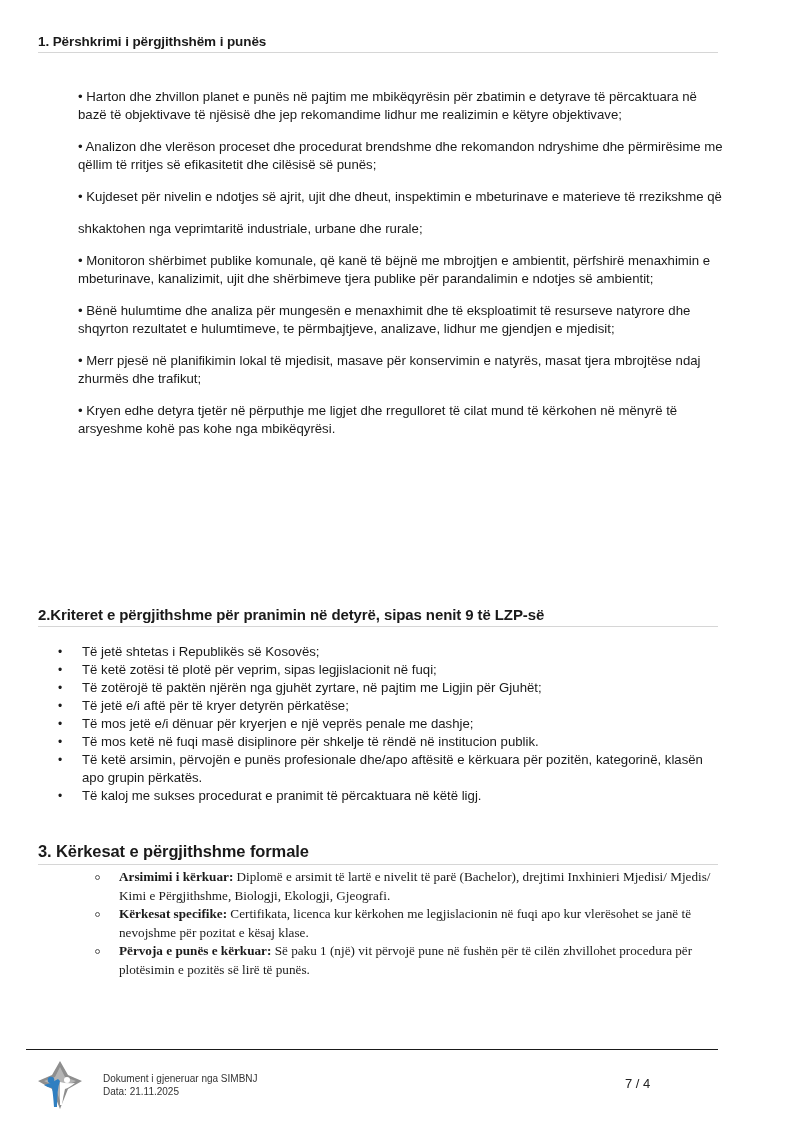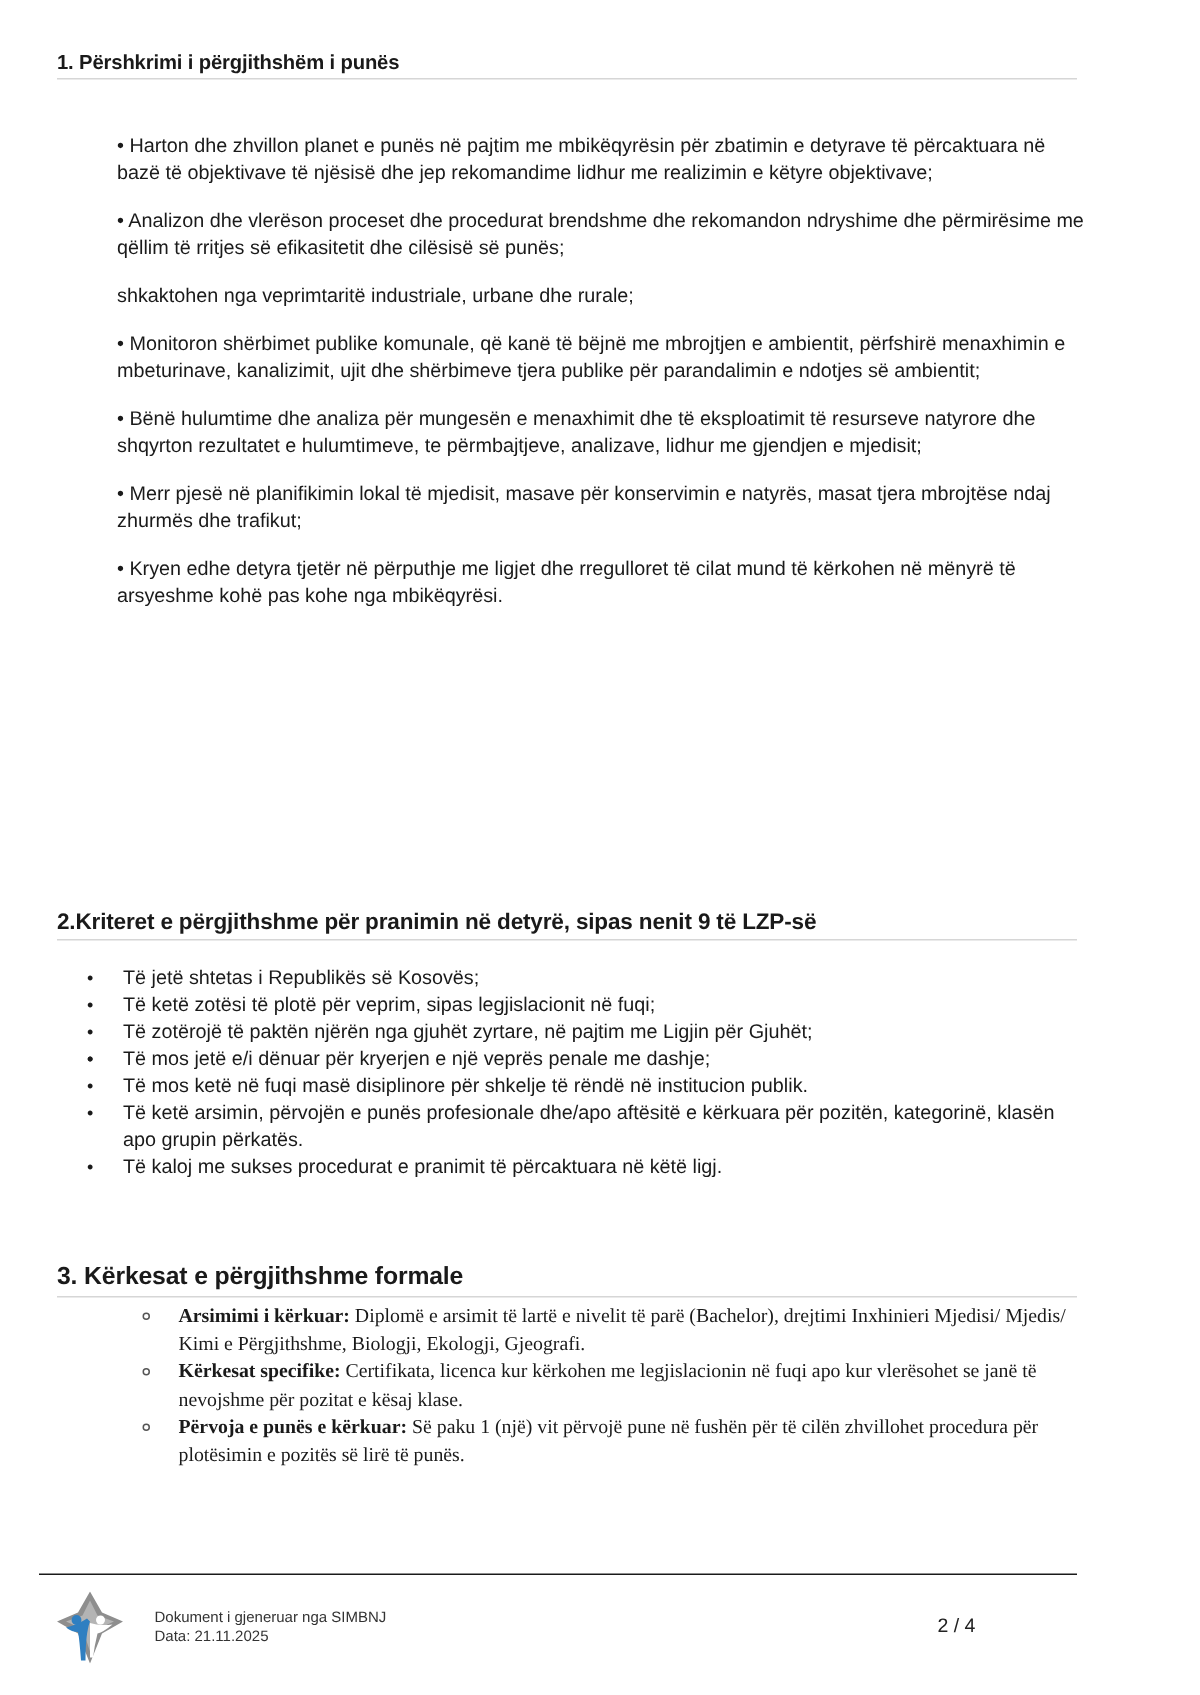--- a/index.html
+++ b/index.html
@@ -65,33 +65,34 @@
 </style>
 </head>
 <body>
 
 <div class="page">
 
   <div id="s1-title" class="section-title">1. Përshkrimi i përgjithshëm i punës</div>
   <div class="s1-paras">
     <p>• Harton dhe zhvillon planet e punës në pajtim me mbikëqyrësin për zbatimin e detyrave të përcaktuara në bazë të objektivave të njësisë dhe jep rekomandime lidhur me realizimin e këtyre objektivave;</p>
     <p>• Analizon dhe vlerëson proceset dhe procedurat brendshme dhe rekomandon ndryshime dhe përmirësime me qëllim të rritjes së efikasitetit dhe cilësisë së punës;</p>
+    <p>• Kujdeset për nivelin e ndotjes së ajrit, ujit dhe dheut, inspektimin e mbeturinave e materieve të rrezikshme që</p>
     <p>shkaktohen nga veprimtaritë industriale, urbane dhe rurale;</p>
     <p>• Monitoron shërbimet publike komunale, që kanë të bëjnë me mbrojtjen e ambientit, përfshirë menaxhimin e mbeturinave, kanalizimit, ujit dhe shërbimeve tjera publike për parandalimin e ndotjes së ambientit;</p>
     <p>• Bënë hulumtime dhe analiza për mungesën e menaxhimit dhe të eksploatimit të resurseve natyrore dhe shqyrton rezultatet e hulumtimeve, te përmbajtjeve, analizave, lidhur me gjendjen e mjedisit;</p>
     <p>• Merr pjesë në planifikimin lokal të mjedisit, masave për konservimin e natyrës, masat tjera mbrojtëse ndaj zhurmës dhe trafikut;</p>
     <p>• Kryen edhe detyra tjetër në përputhje me ligjet dhe rregulloret të cilat mund të kërkohen në mënyrë të arsyeshme kohë pas kohe nga mbikëqyrësi.</p>
   </div>
 
   <div id="s2-title" class="section-title">2.Kriteret e përgjithshme për pranimin në detyrë, sipas nenit 9 të LZP-së</div>
   <ul class="s2-list">
     <li><span class="bullet">•</span><span>Të jetë shtetas i Republikës së Kosovës;</span></li>
     <li><span class="bullet">•</span><span>Të ketë zotësi të plotë për veprim, sipas legjislacionit në fuqi;</span></li>
     <li><span class="bullet">•</span><span>Të zotërojë të paktën njërën nga gjuhët zyrtare, në pajtim me Ligjin për Gjuhët;</span></li>
-    <li><span class="bullet">•</span></li>
+    <li><span class="bullet">•</span><span>Të jetë e/i aftë për të kryer detyrën përkatëse;</span></li>
     <li><span class="bullet">•</span><span>Të mos jetë e/i dënuar për kryerjen e një veprës penale me dashje;</span></li>
     <li><span class="bullet">•</span><span>Të mos ketë në fuqi masë disiplinore për shkelje të rëndë në institucion publik.</span></li>
     <li><span class="bullet">•</span><span>Të ketë arsimin, përvojën e punës profesionale dhe/apo aftësitë e kërkuara për pozitën, kategorinë, klasën apo grupin përkatës.</span></li>
     <li><span class="bullet">•</span><span>Të kaloj me sukses procedurat e pranimit të përcaktuara në këtë ligj.</span></li>
   </ul>
 
   <div id="s3-title" class="section-title">3. Kërkesat e përgjithshme formale</div>
   <ul class="s3-list">
     <li><span class="circle-bullet"></span><span class="label">Arsimimi i kërkuar:</span><span> Diplomë e arsimit të lartë e nivelit të parë (Bachelor), drejtimi Inxhinieri Mjedisi/ Mjedis/ Kimi e Përgjithshme, Biologji, Ekologji, Gjeografi.</span></li>
     <li><span class="circle-bullet"></span><span class="label">Kërkesat specifike:</span><span> Certifikata, licenca kur kërkohen me legjislacionin në fuqi apo kur vlerësohet se janë të nevojshme për pozitat e kësaj klase.</span></li>
@@ -106,15 +107,15 @@
       <circle cx="13" cy="19" r="3.3" fill="#2f7fc1"></circle>
       <path d="M6 24 Q14 22 20 18 L22 20 Q19 28 19 46 L16 46 Q15 32 14 27 Q10 27 6 24 Z" fill="#2f7fc1"></path>
       <circle cx="29" cy="19" r="3" fill="#ffffff"></circle>
       <path d="M22 21 Q28 23 37 22 Q31 27 27 28 Q25 36 24 44 L22 44 Q22 32 22 21 Z" fill="#ffffff"></path>
     </svg>
   </div>
   <div class="footer-text">
     <div>Dokument i gjeneruar nga SIMBNJ</div>
     <div>Data: 21.11.2025</div>
   </div>
-  <div class="footer-page">2 / 4</div>
+  <div class="footer-page">7 / 4</div>
 
 </div>
 
 </body></html>

